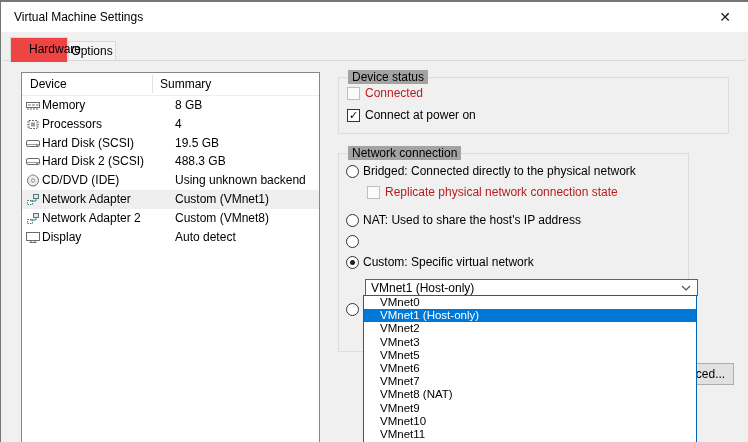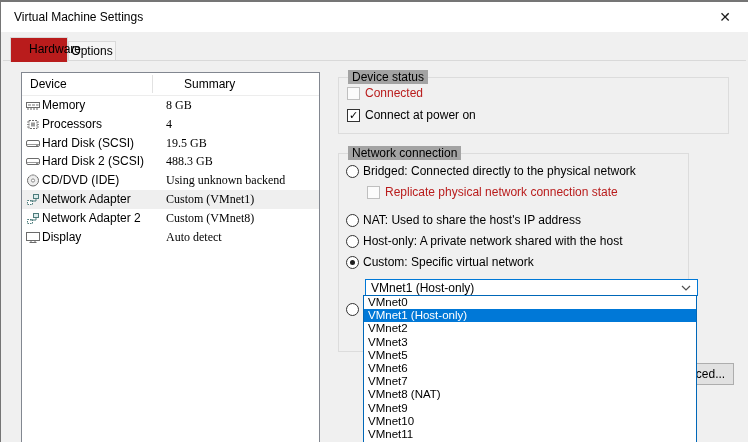--- a/index.html
+++ b/index.html
@@ -15,37 +15,37 @@
   }
   .titlebar { position:absolute; left:0; top:0; width:100%; height:30px; background:#fff;padding-left:10px; }
   .title { position:absolute; left:13px; top:0; line-height:30px; font-size:12px; color:#000; }
   .close-btn { position:absolute; top:0; right:10px; width:26px; height:30px; text-align:center;
     line-height:30px; font-size:14px; color:#1a1a1a; cursor:default; }
   .content { position:absolute; left:0; top:30px; width:747px; height:412px; background:#f0f0f0; }
 
   
   .tabline { position:absolute; left:2px; top:28px; width:743px; height:1px; background:#d9d9d9; }
   .tab { position:absolute; border:1px solid #d9d9d9; text-align:center; }
-  .tab.active { left:9px; top:5px; width:58px; height:25px; background:#b91c1c; border-bottom:none; line-height:23px; z-index:2;padding-left:18px; }
+  .tab.active { left:9px; top:5px; width:58px; height:25px; background:#ef4444; border-bottom:none; line-height:23px; z-index:2;padding-left:18px; }
   .tab.inactive { left:67px; top:9px; width:48px; height:20px; background:#f5f5f5; line-height:18px; z-index:1; }
 
   
   .device-list { position:absolute; left:20px; top:40px; width:299px; height:380px;
     background:#fff; border:1px solid #828790; }
   .list-header { position:absolute; left:0; top:0; width:100%; height:22px; background:#fff; }
   .col-device { position:absolute; left:8px; top:4px; }
-  .col-summary { position:absolute; left:138px; top:4px;margin-left:24px; }
+  .col-summary { position:absolute; left:138px; top:4px; }
   .hdr-sep { position:absolute; left:130px; top:2px; width:1px; height:18px; background:#e2e2e2; }
   .hdr-line { position:absolute; left:0; top:22px; width:100%; height:1px; background:#ededed; }
   .rows { position:absolute; left:0; top:23px; width:297px; }
   .lrow { position:relative; height:18.8px; width:100%; }
   .lrow.selected { background:#efefef; }
   .lrow .dicon { position:absolute; left:4px; top:3px; width:14px; height:13px; }
   .lrow .dname { position:absolute; left:20px; top:2px; }
-  .lrow .dsum  { position:absolute; left:144px; top:2px;font-family:Liberation Serif, serif; }
+  .lrow .dsum  { position:absolute; left:153px; top:2px; }
 
   
   .group { position:absolute; border:1px solid #dcdcdc; }
   .group-status { left:337px; top:45px; width:391px; height:57px; }
   .group-network { left:337px; top:121px; width:351px; height:199px; }
   .group-label { position:absolute; left:9px; top:-8px; background:#a3a3a3; padding:0 4px; }
 
   
   .cb { position:absolute; width:13px; height:13px; background:#fff; border:1px solid #333;
     font-size:11px; line-height:11px; text-align:center; color:#000; }
@@ -62,21 +62,21 @@
   .combo-text { position:absolute; left:5px; top:1px; line-height:14px; white-space:nowrap; }
   .combo-chevron { position:absolute; right:6px; top:5px; }
 
   
   .push-button { position:absolute; left:652px; top:331px; width:81px; height:22px;
     background:#e1e1e1; border:1px solid #adadad; text-align:center; line-height:20px; z-index:3; }
 
   
   .dropdown { position:absolute; left:362px; top:263px; width:334px; height:149px;
     background:#fff; border:1px solid #0067b8; overflow:hidden; z-index:10; }
-  .ditem { height:13.2px; line-height:13.2px; font-size:11.5px; padding-left:4px; white-space:nowrap;
+  .ditem { height:13.2px; line-height:13.2px; font-size:11.5px; padding-left:16px; white-space:nowrap;
     color:#000; overflow:hidden; }
   .ditem.selected { background:#0078d7; color:#fff; }
 </style>
 </head>
 <body>
 
 <div class="window">
   <div class="titlebar">
     <span class="title">Virtual Machine Settings</span>
     <span class="close-btn">✕</span>
@@ -185,21 +185,20 @@
       <div class="radio" style="left:7px; top:11px;"></div>
       <span class="ctl-label" style="left:24px; top:10px;">Bridged: Connected directly to the physical network</span>
 
       <div class="cb disabled" style="left:28px; top:32px;"></div>
       <span class="ctl-label disabled" style="left:46px; top:31px;">Replicate physical network connection state</span>
 
       <div class="radio" style="left:7px; top:60px;"></div>
       <span class="ctl-label" style="left:24px; top:59px;">NAT: Used to share the host's IP address</span>
 
       <div class="radio" style="left:7px; top:81px;"></div>
-      <span class="ctl-label" style="left:24px; top:80px;">Host-only: A private network shared with the host</span>
 
       <div class="radio selected" style="left:7px; top:102px;"></div>
       <span class="ctl-label" style="left:24px; top:101px;">Custom: Specific virtual network</span>
 
       <div class="combo">
         <span class="combo-text">VMnet1 (Host-only)</span>
         <svg class="combo-chevron" width="10" height="6" viewBox="0 0 10 6">
           <polyline points="1,1 5,5 9,1" fill="none" stroke="#505050" stroke-width="1.2"></polyline>
         </svg>
       </div>

